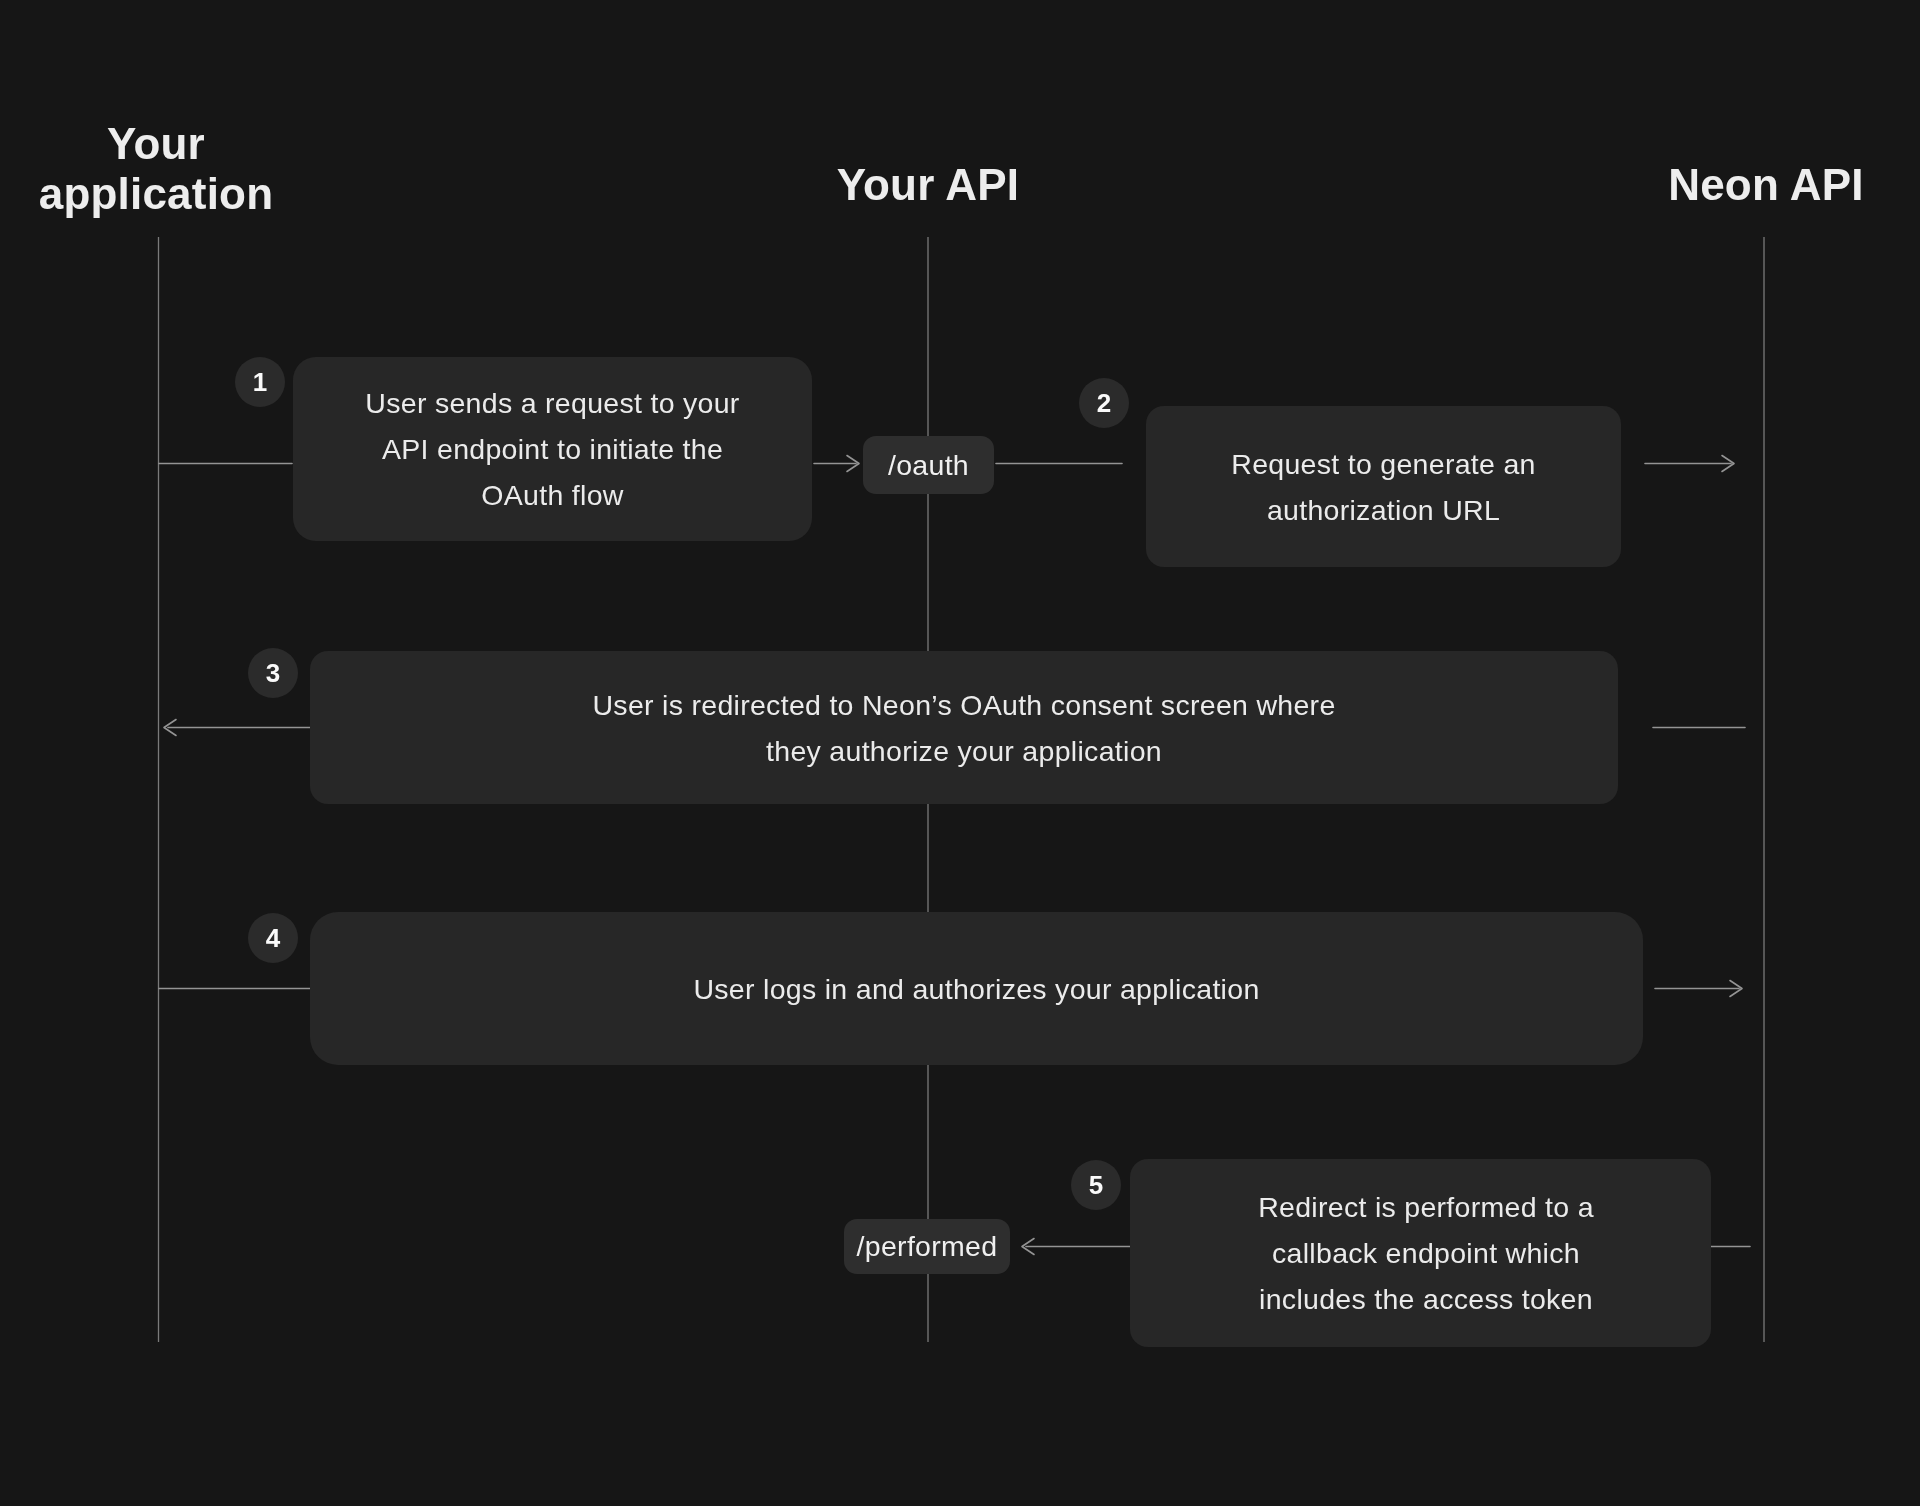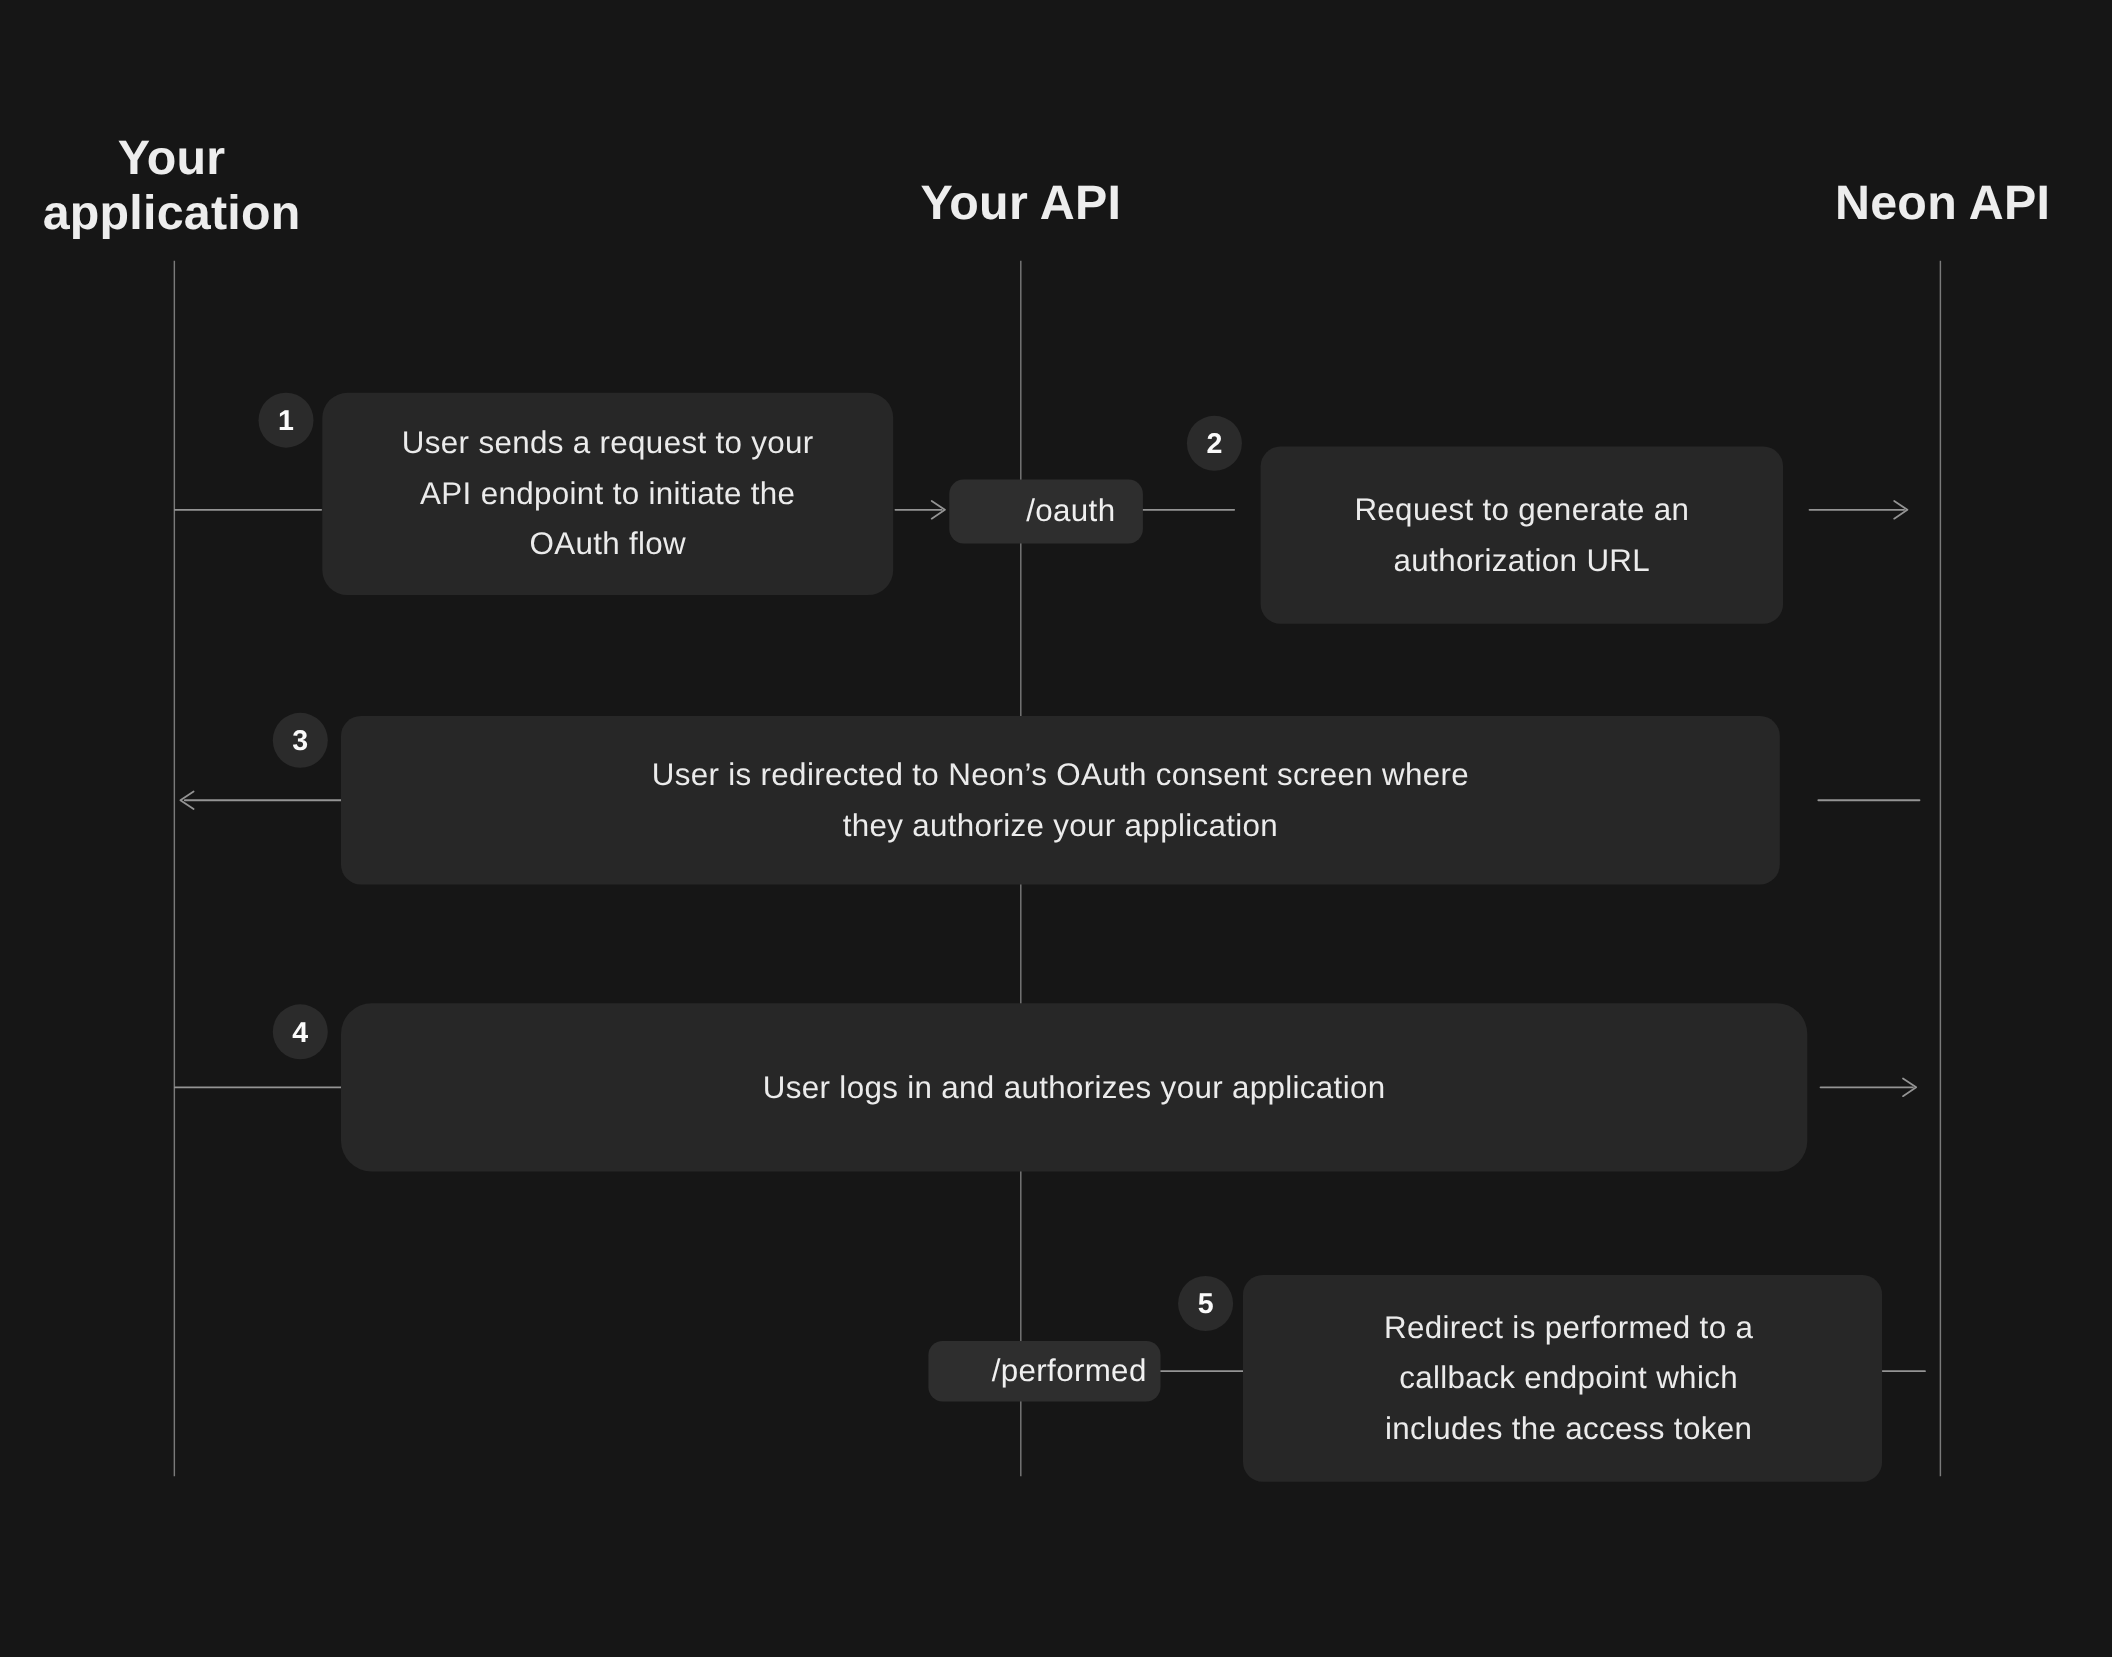--- a/index.html
+++ b/index.html
@@ -50,21 +50,20 @@
     position: absolute;
     z-index: 4;
     background: #2e2e2e;
     border-radius: 13px;
     display: flex;
     align-items: center;
     justify-content: center;
     color: #f0f0f0;
     font-size: 28.5px;
     letter-spacing: 0.3px;
-    padding-left: 45px;
   }
   .step-badge {
     position: absolute;
     z-index: 4;
     width: 50px;
     height: 50px;
     border-radius: 50%;
     background: #2b2b2b;
     display: flex;
     align-items: center;

